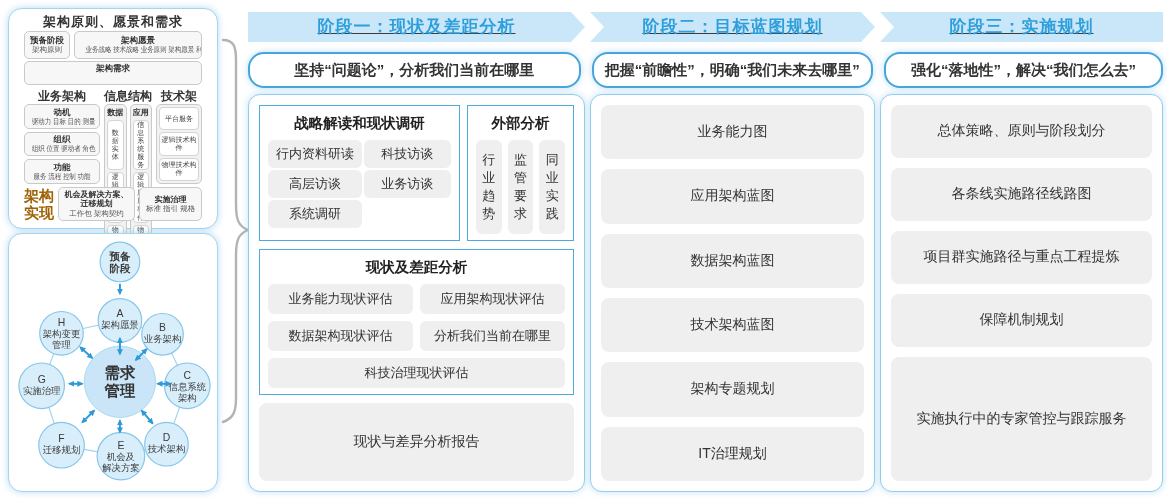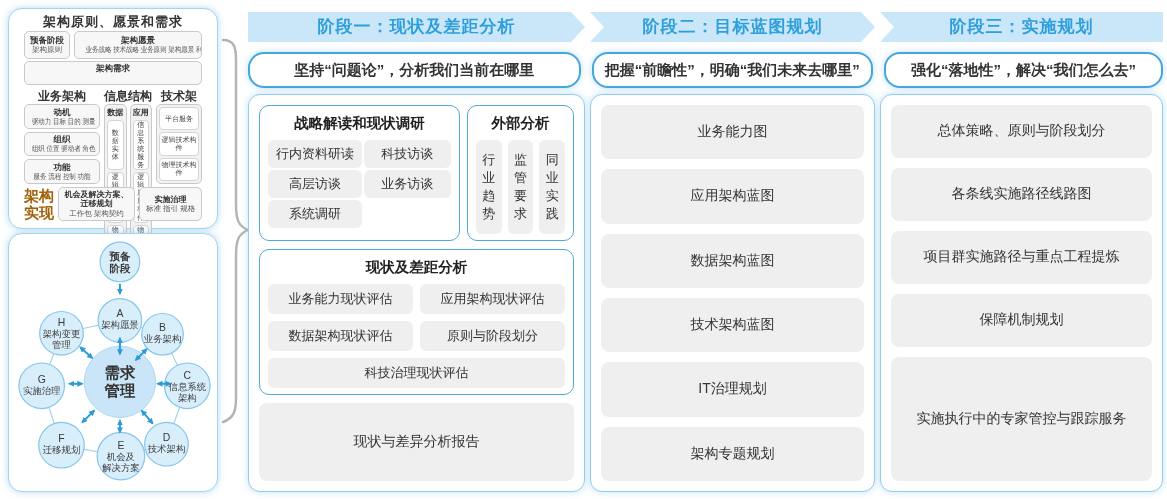--- a/index.html
+++ b/index.html
@@ -44,41 +44,41 @@
   .impl2 { flex:1; }
   .impl-box .gbox-t { font-size:8px; }
   .impl-box .gbox-d { font-size:7.5px; }
 
   .adm { position:absolute; left:0; top:0; width:100%; height:100%; }
 
   
   .brace { position:absolute; left:219px; top:36px; }
 
   
-  .band-row { position:absolute; left:248px; top:12px; width:915px; height:30px; display:flex; gap:5px; }
+  .band-row { position:absolute; left:248px; top:12px; width:915px; height:30px; display:flex; gap:5px;text-decoration:underline; }
   .band { background:#c9e7f8; color:#2f9fdc; font-weight:bold; font-size:17px; letter-spacing:1px;
           text-align:center; line-height:30px; box-sizing:border-box; }
   .seg1 { width:337px; clip-path:polygon(0 0,calc(100% - 14px) 0,100% 50%,calc(100% - 14px) 100%,0 100%); }
   .seg2 { width:285px; clip-path:polygon(0 0,calc(100% - 14px) 0,100% 50%,calc(100% - 14px) 100%,0 100%,14px 50%); }
   .seg3 { width:283px; clip-path:polygon(0 0,100% 0,100% 100%,0 100%,14px 50%); }
 
   .sub-row { position:absolute; left:248px; top:52px; width:915px; height:36px; display:flex; gap:11px; }
   .subtitle { box-sizing:border-box; background:#fff; border:2px solid #45a6da; border-radius:16px;
               font-weight:bold; font-size:15px; color:#333; text-align:center; line-height:31px;
               box-shadow:0 0 6px rgba(120,190,235,.5); }
   .sub1 { width:337px; } .sub2 { width:285px; } .sub3 { width:283px; }
 
   .content-row { position:absolute; left:248px; top:94px; width:915px; height:398px; display:flex; gap:5px; }
   .container { box-sizing:border-box; background:#fff; border:1.5px solid #93cdec; border-radius:12px;
                box-shadow:0 0 7px rgba(120,190,235,.45); padding:10px; }
   .phase1 { width:337px; display:flex; flex-direction:column; gap:8px; }
   .phase2 { width:285px; display:flex; flex-direction:column; gap:10px; }
   .phase3 { width:283px; display:flex; flex-direction:column; gap:10px; }
 
-  .group { border:1.5px solid #4fa9da; border-radius:10px; padding:6px 8px; box-sizing:border-box; background:#fff; }
+  .group { border:1.5px solid #4fa9da; border-radius:0; padding:6px 8px; box-sizing:border-box; background:#fff; }
   .g-title { font-weight:bold; font-size:14.5px; text-align:center; color:#222; margin:2px 0 7px; }
   .p1-top { display:flex; gap:7px; height:136px; }
   .g1 { flex:2.05; }
   .g2 { flex:1; display:flex; flex-direction:column; }
   .g1-grid { display:grid; grid-template-columns:1.08fr 1fr; gap:2px; }
   .item { background:#efefef; border-radius:6px; text-align:center; font-size:13px; color:#333;
           display:flex; align-items:center; justify-content:center; }
   .g1-grid .item { height:28px; }
   .g2-items { display:flex; gap:6px; flex:1; }
   .g2-items .item { flex:1; }
@@ -276,35 +276,35 @@
           </div>
         </div>
       </div>
 
       <div class="group g3">
         <div class="g-title">现状及差距分析</div>
         <div class="g3-grid">
           <div class="item">业务能力现状评估</div>
           <div class="item">应用架构现状评估</div>
           <div class="item">数据架构现状评估</div>
-          <div class="item">原则与阶段划分</div>
+          <div class="item">分析我们当前在哪里</div>
           <div class="item span2">科技治理现状评估</div>
         </div>
       </div>
 
       <div class="item report">现状与差异分析报告</div>
     </div>
 
     <div class="container phase2">
       <div class="item">业务能力图</div>
       <div class="item">应用架构蓝图</div>
       <div class="item">数据架构蓝图</div>
       <div class="item">技术架构蓝图</div>
+      <div class="item">架构专题规划</div>
       <div class="item">IT治理规划</div>
-      <div class="item">架构专题规划</div>
     </div>
 
     <div class="container phase3">
       <div class="item">总体策略、原则与阶段划分</div>
       <div class="item">各条线实施路径线路图</div>
       <div class="item">项目群实施路径与重点工程提炼</div>
       <div class="item">保障机制规划</div>
       <div class="item tall">实施执行中的专家管控与跟踪服务</div>
     </div>
 

